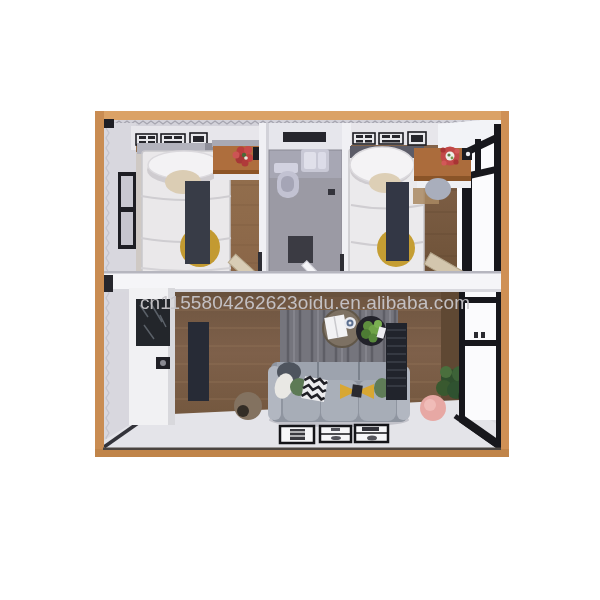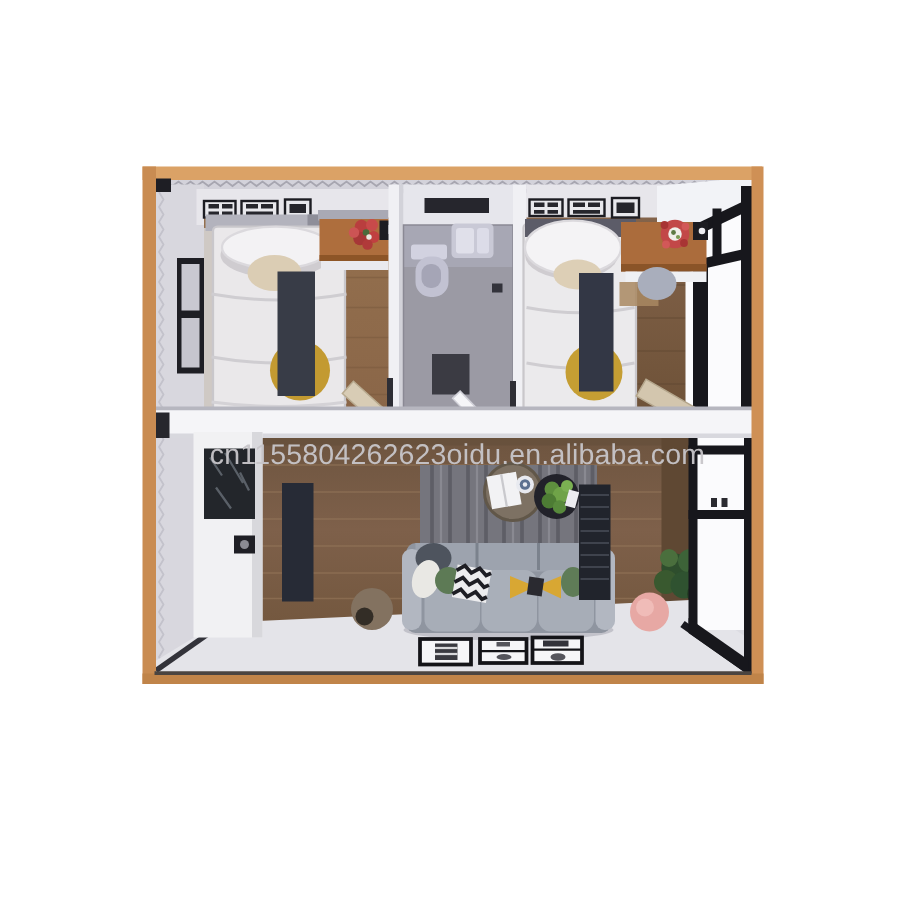--- a/index.html
+++ b/index.html
@@ -1,16 +1,16 @@
 <!DOCTYPE html>
 <html><head>
 <meta charset="utf-8">
 <style>
   html,body{margin:0;padding:0;background:#ffffff;}
-  .wrap{width:600px;height:456px;position:relative;background:#ffffff;font-family:"Liberation Sans",sans-serif;}
+  .wrap{width:600px;height:600px;position:relative;background:#ffffff;font-family:"Liberation Sans",sans-serif;}
 </style>
 </head>
 <body>
 <div class="wrap">
 <svg style="filter:blur(0.4px)" width="600" height="600" viewBox="0 0 600 600">
 <defs>
   <linearGradient id="woodL" x1="0" y1="0" x2="0" y2="1">
     <stop offset="0" stop-color="#94704e"></stop>
           <stop offset="1" stop-color="#8a6648"></stop>
   </linearGradient>

